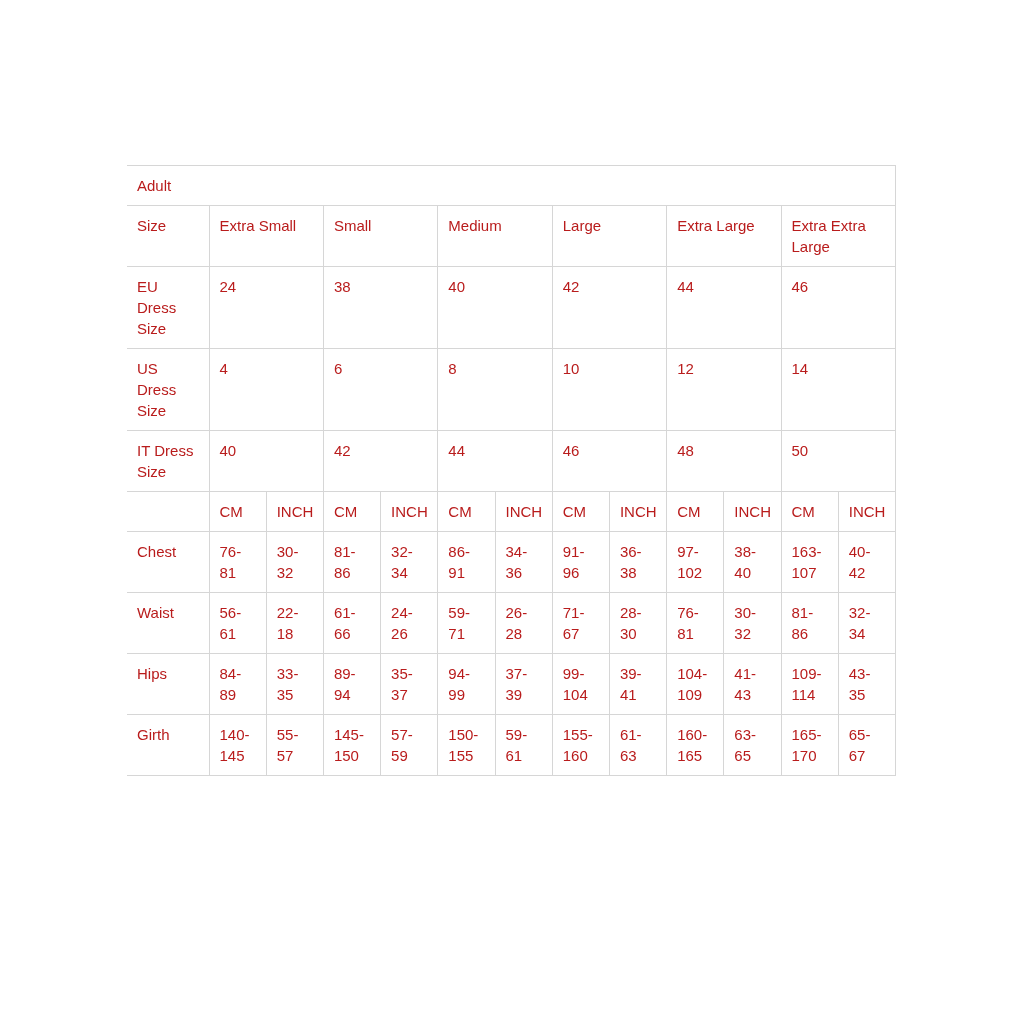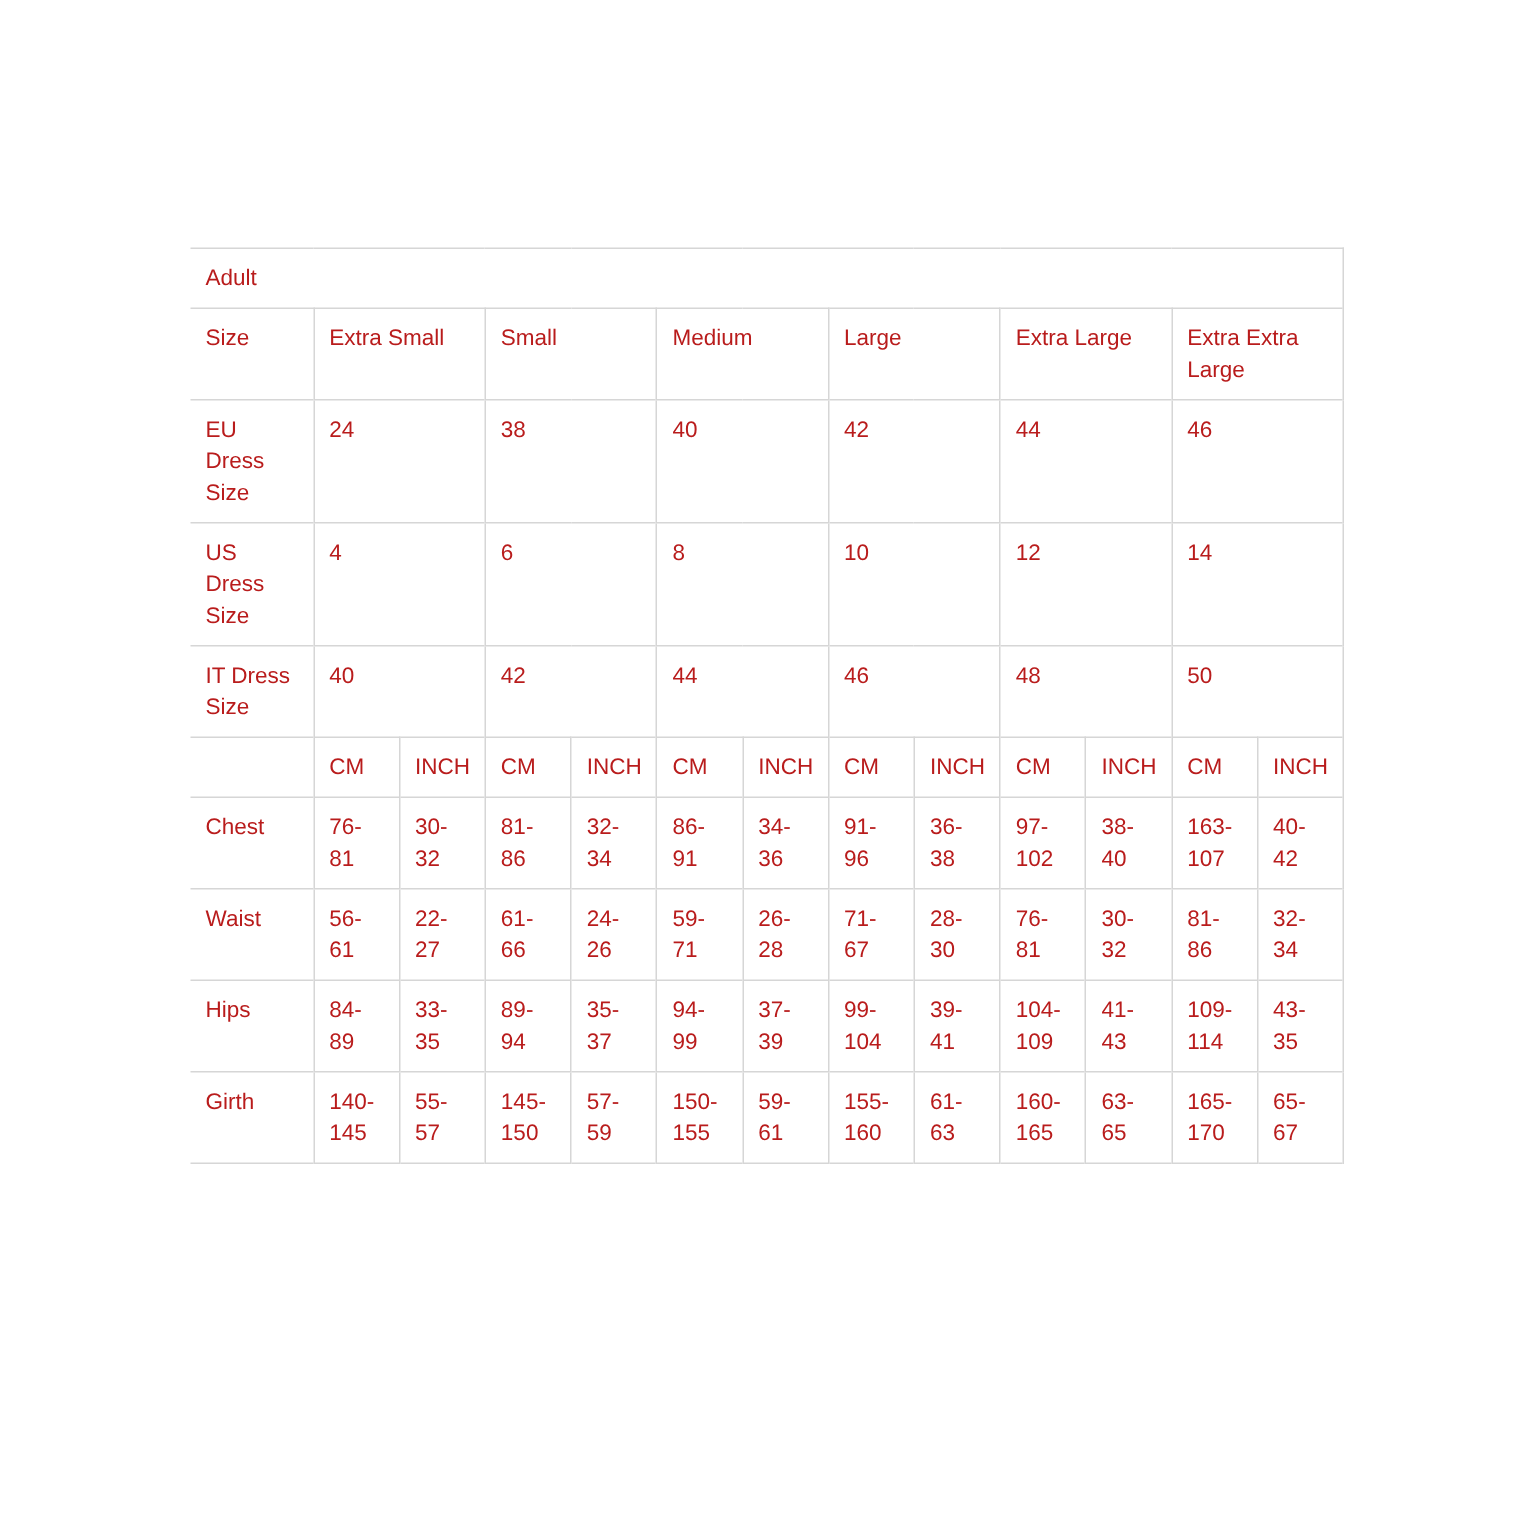--- a/index.html
+++ b/index.html
@@ -133,21 +133,21 @@
       <td>36-38</td>
       <td>97-102</td>
       <td>38-40</td>
       <td>163-107</td>
       <td>40-42</td>
     </tr>
 
     <tr>
       <td class="label-cell">Waist</td>
       <td>56-61</td>
-      <td>22-27</td>
+      <td>22-18</td>
       <td>61-66</td>
       <td>24-26</td>
       <td>59-71</td>
       <td>26-28</td>
       <td>71-67</td>
       <td>28-30</td>
       <td>76-81</td>
       <td>30-32</td>
       <td>81-86</td>
       <td>32-34</td>

